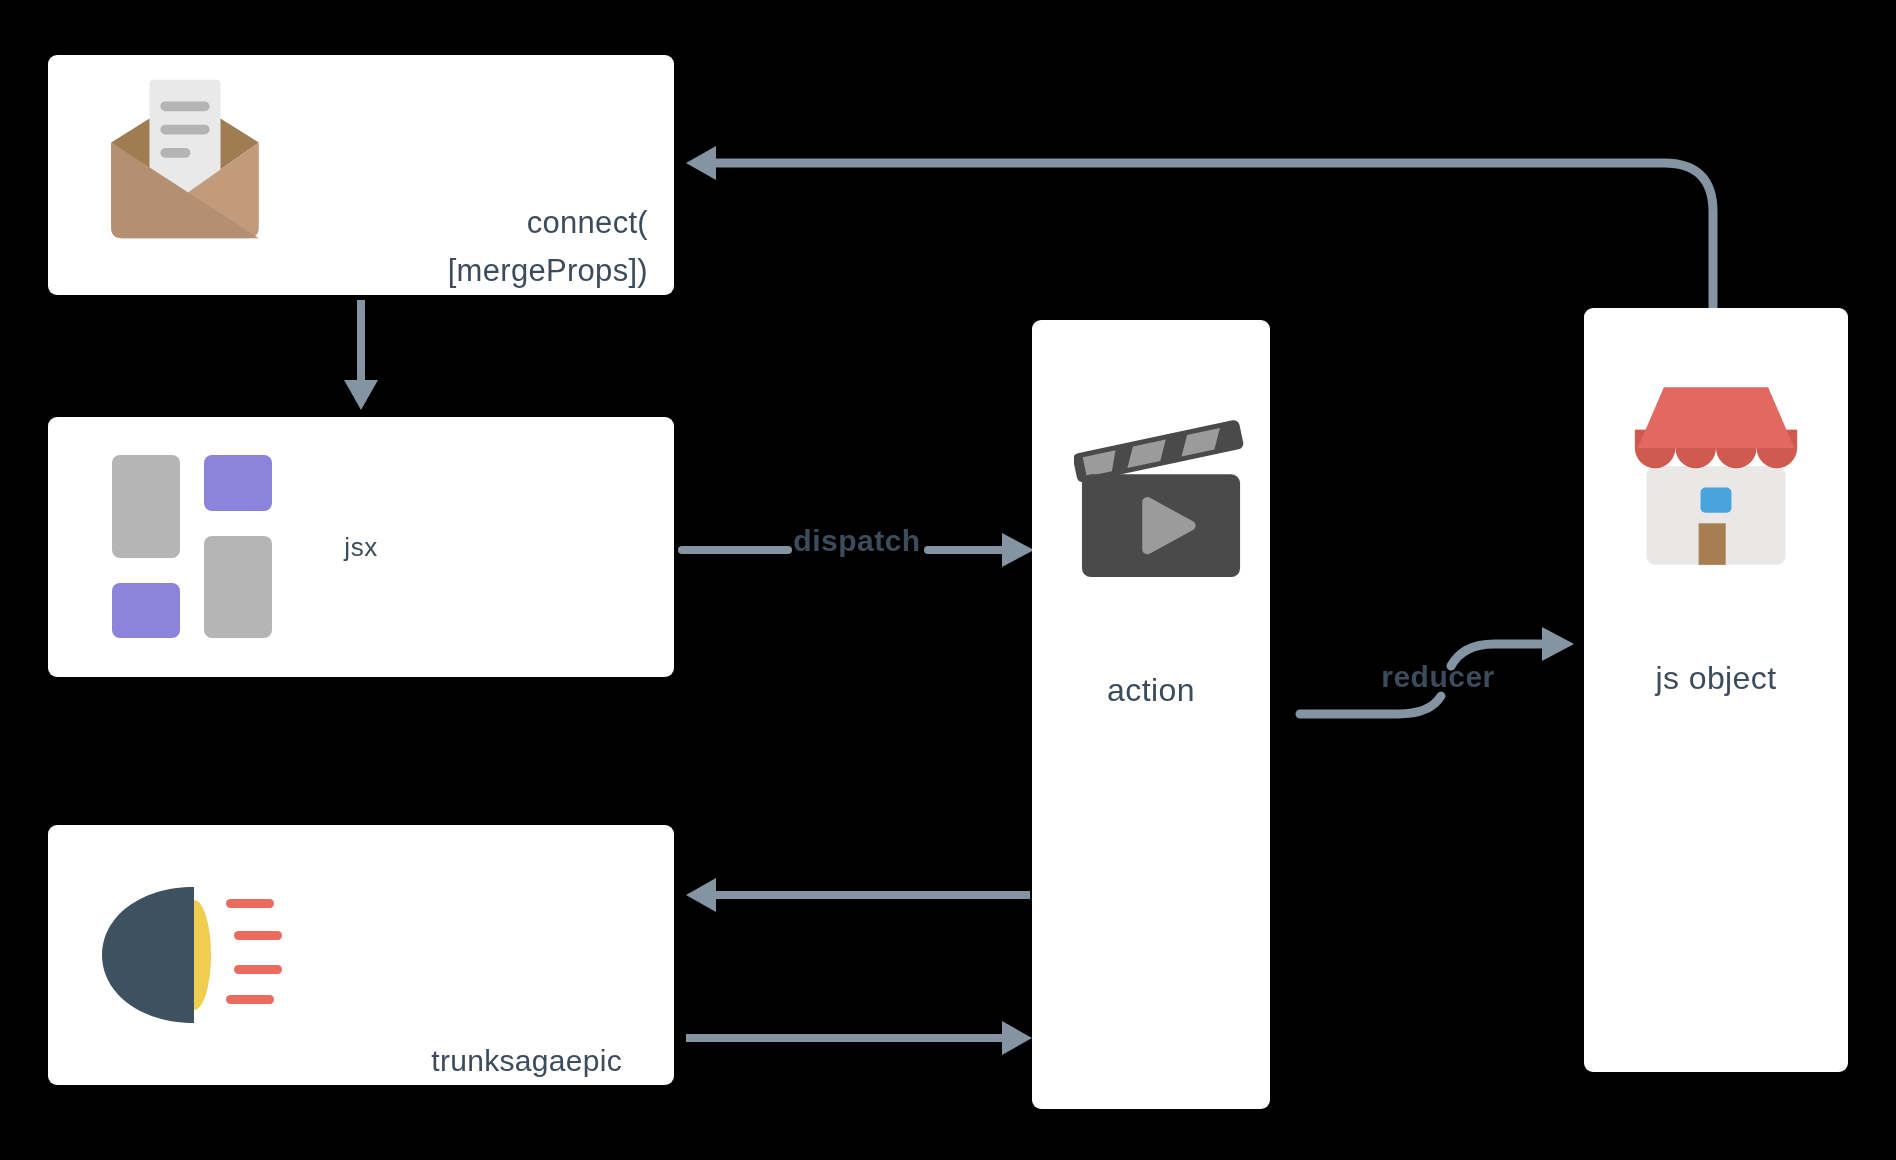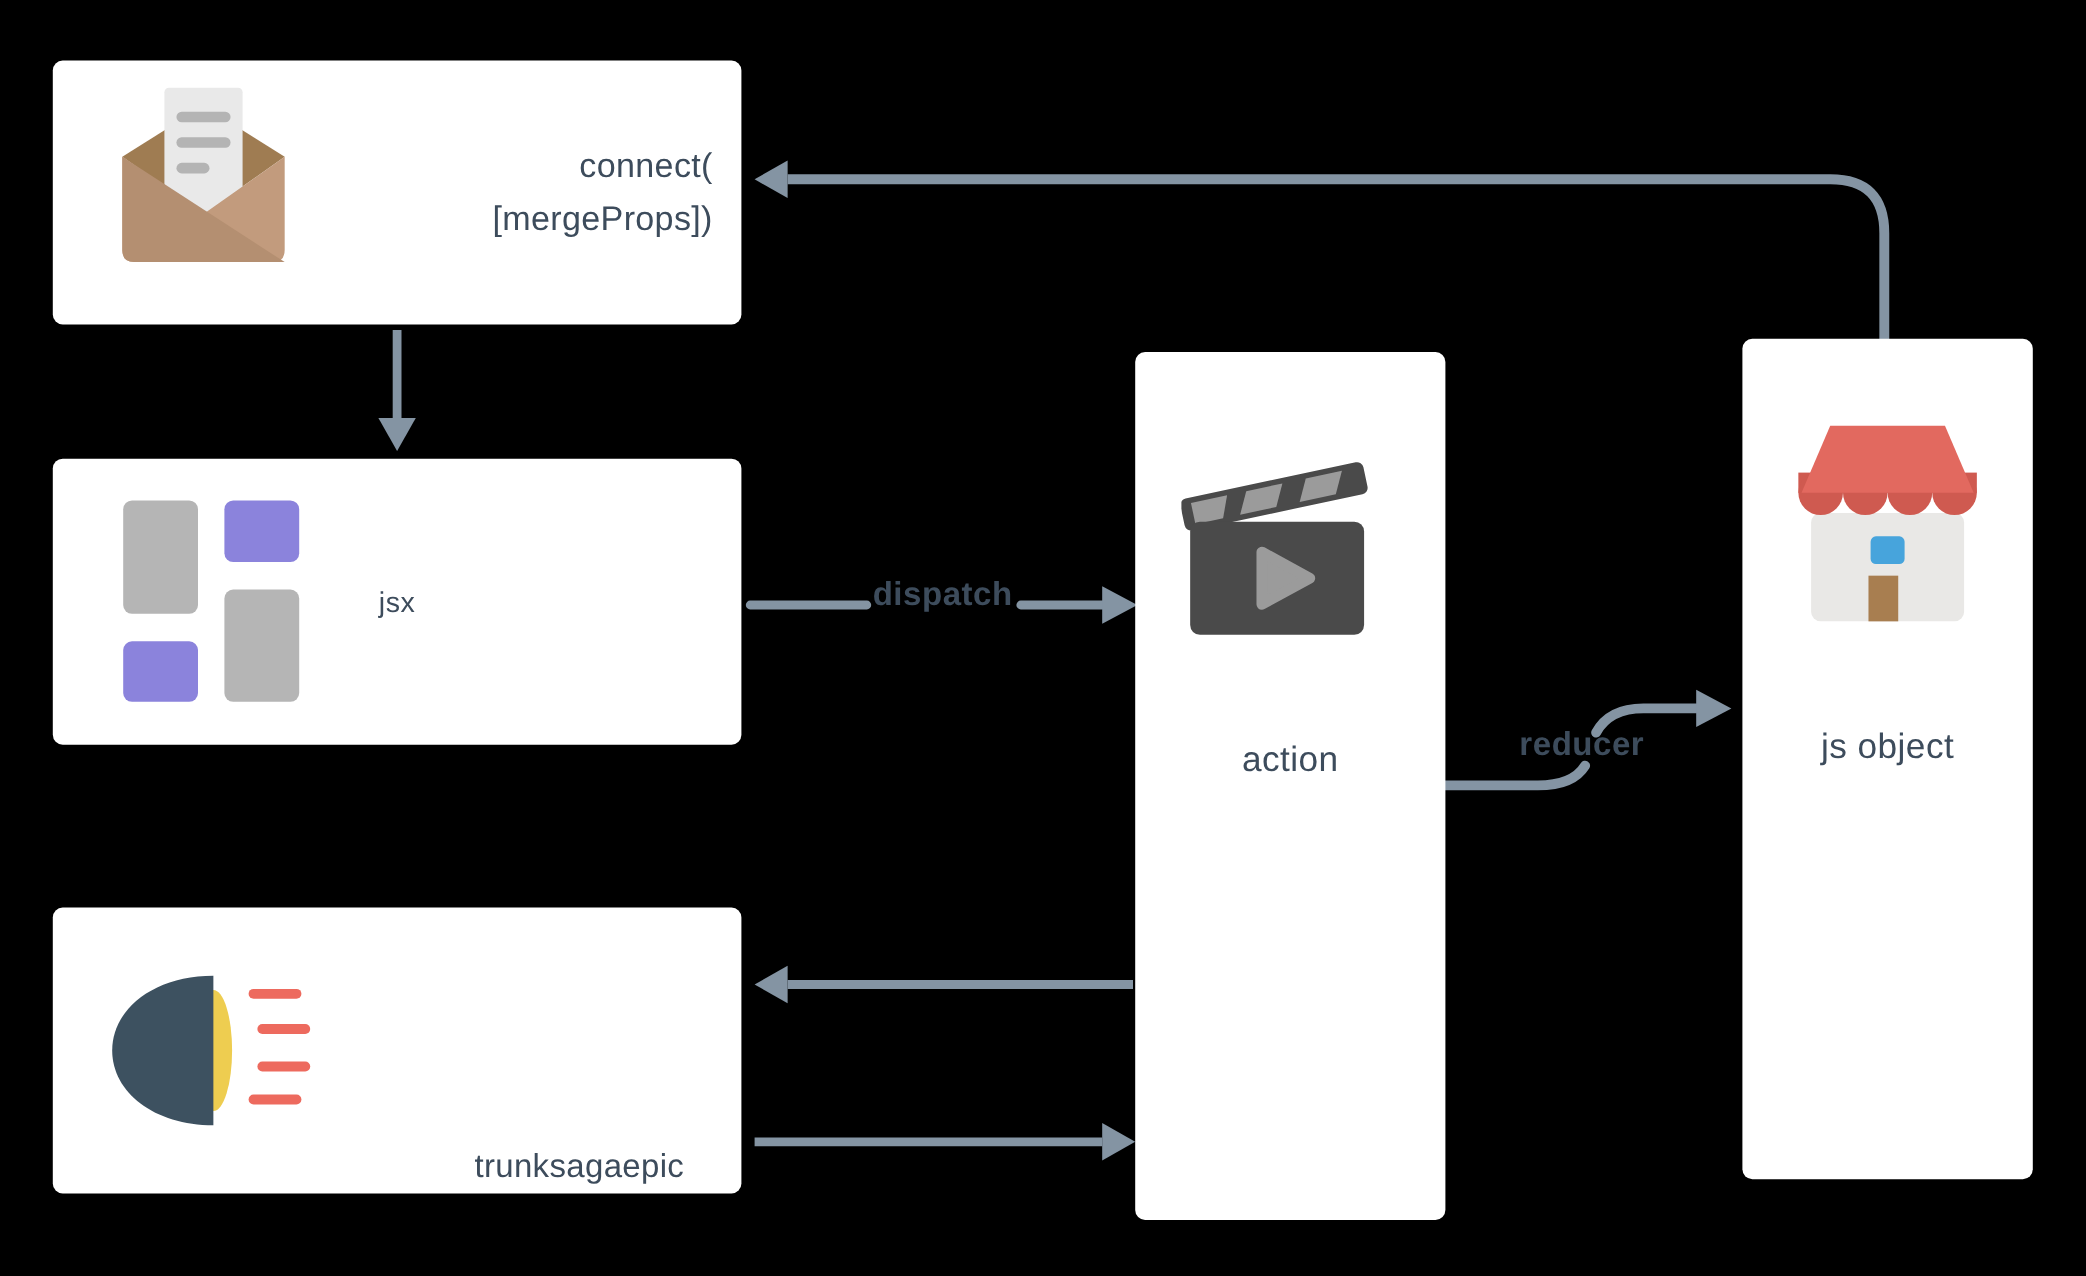--- a/index.html
+++ b/index.html
@@ -7,40 +7,40 @@
     position:relative;width:1896px;height:1160px;background:#000;
     font-family:"Liberation Sans","DejaVu Sans",sans-serif;overflow:hidden;
   }
   .box{position:absolute;background:#ffffff;border-radius:9px;}
   .slate{color:#3d4c5c;}
   
   #box-connect{left:48px;top:55px;width:626px;height:240px;}
   #envelope{position:absolute;left:55px;top:20px;}
   .code-text{
     position:absolute;right:26px;top:0;height:100%;
-    display:flex;flex-direction:column;justify-content:center;align-items:flex-end;
+    display:flex;flex-direction:column;justify-content:flex-end;align-items:flex-end;
     font-size:31px;line-height:48px;font-weight:500;letter-spacing:.3px;
   }
   
   #box-jsx{left:48px;top:417px;width:626px;height:260px;display:flex;align-items:center;justify-content:center;}
   #components-icon{position:absolute;left:64px;top:38px;width:160px;height:183px;}
   .comp{position:absolute;border-radius:8px;}
   .comp-gray{background:#b5b5b5;}
   .comp-purple{background:#8b83dc;}
   #jsx-label{font-size:26px;font-weight:500;letter-spacing:.5px;}
   
   #box-effects{left:48px;top:825px;width:626px;height:260px;}
   #headlight{position:absolute;left:50px;top:58px;}
   .fx-text{
     position:absolute;right:52px;top:0;height:100%;
     display:flex;justify-content:center;align-items:flex-end;
     font-size:30px;line-height:48px;font-weight:500;letter-spacing:.3px;
   }
   
-  #box-action{left:1032px;top:320px;width:282px;height:789px;}
+  #box-action{left:1032px;top:320px;width:238px;height:789px;}
   #clapper{position:absolute;left:42px;top:93px;}
   #box-store{left:1584px;top:308px;width:264px;height:764px;}
   #store-svg{position:absolute;left:47px;top:75px;}
   .tall-label{
     position:absolute;left:0;top:352px;width:100%;text-align:center;
     font-size:32px;font-weight:500;letter-spacing:.4px;
   }
   
   #arrow-layer{position:absolute;left:0;top:0;pointer-events:none;}
   .flow-label{

